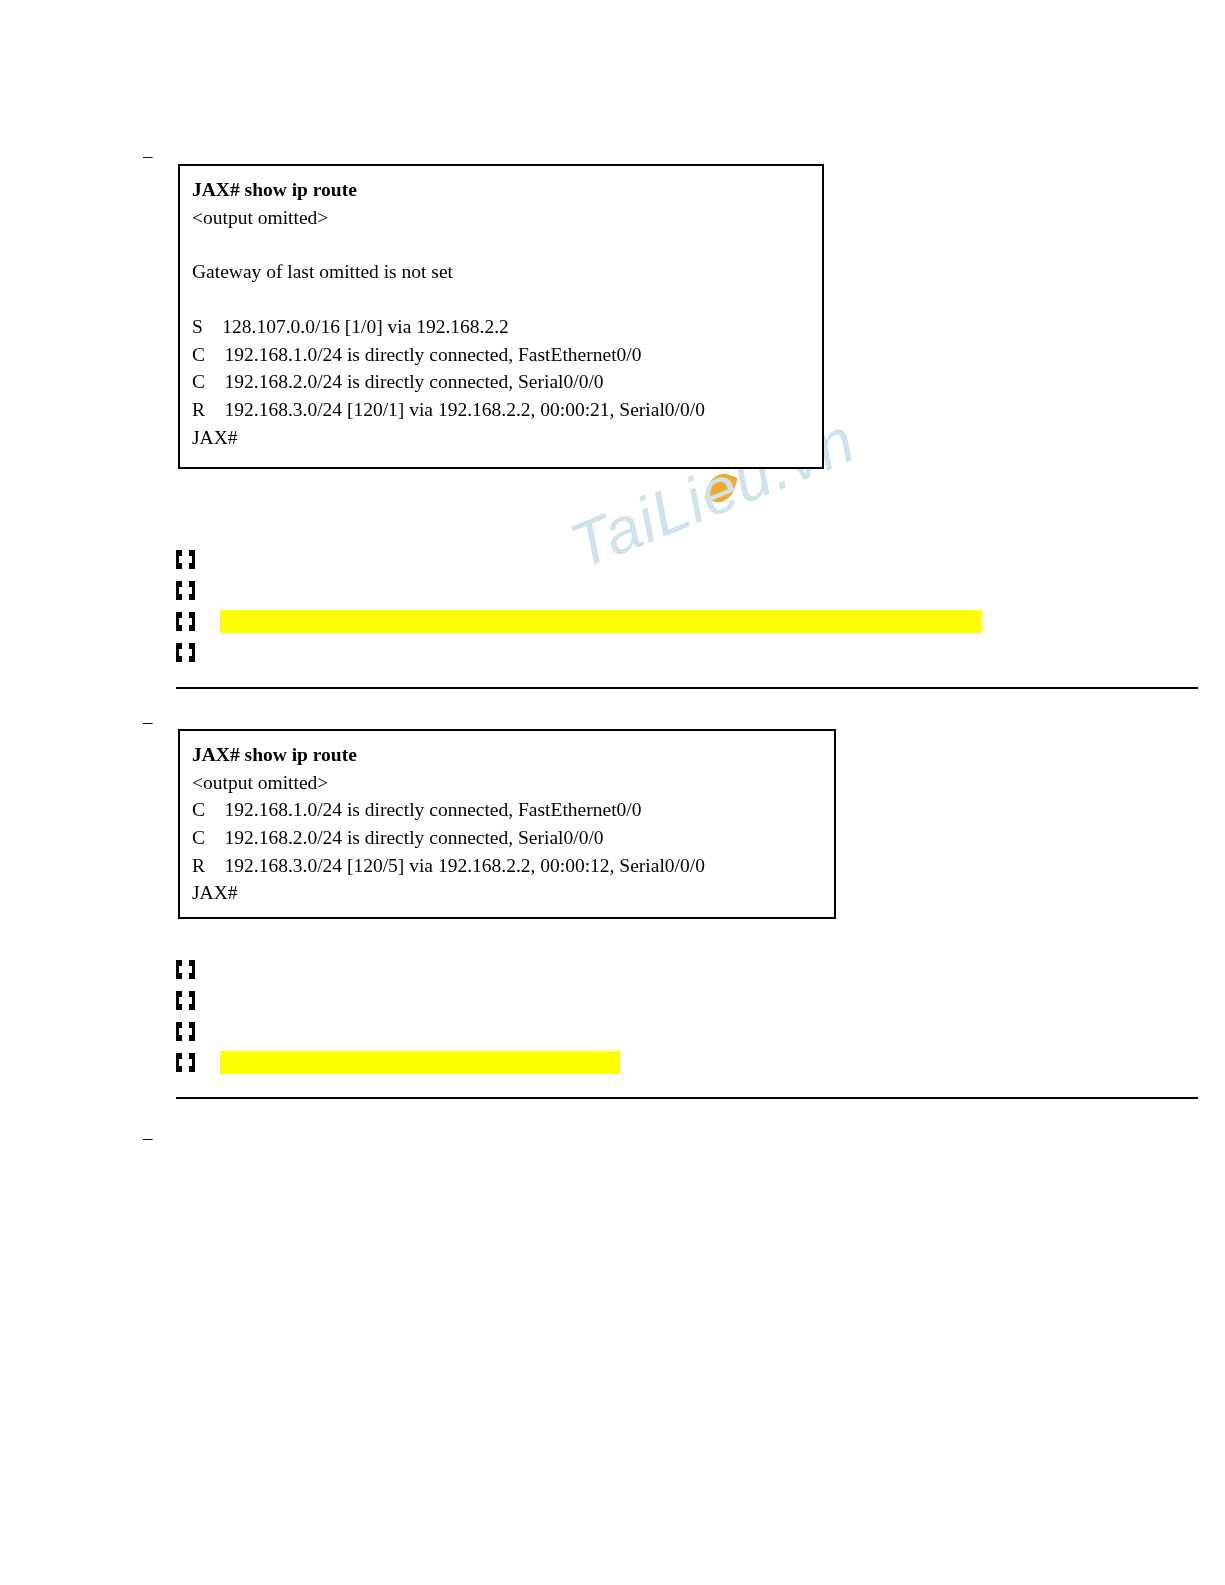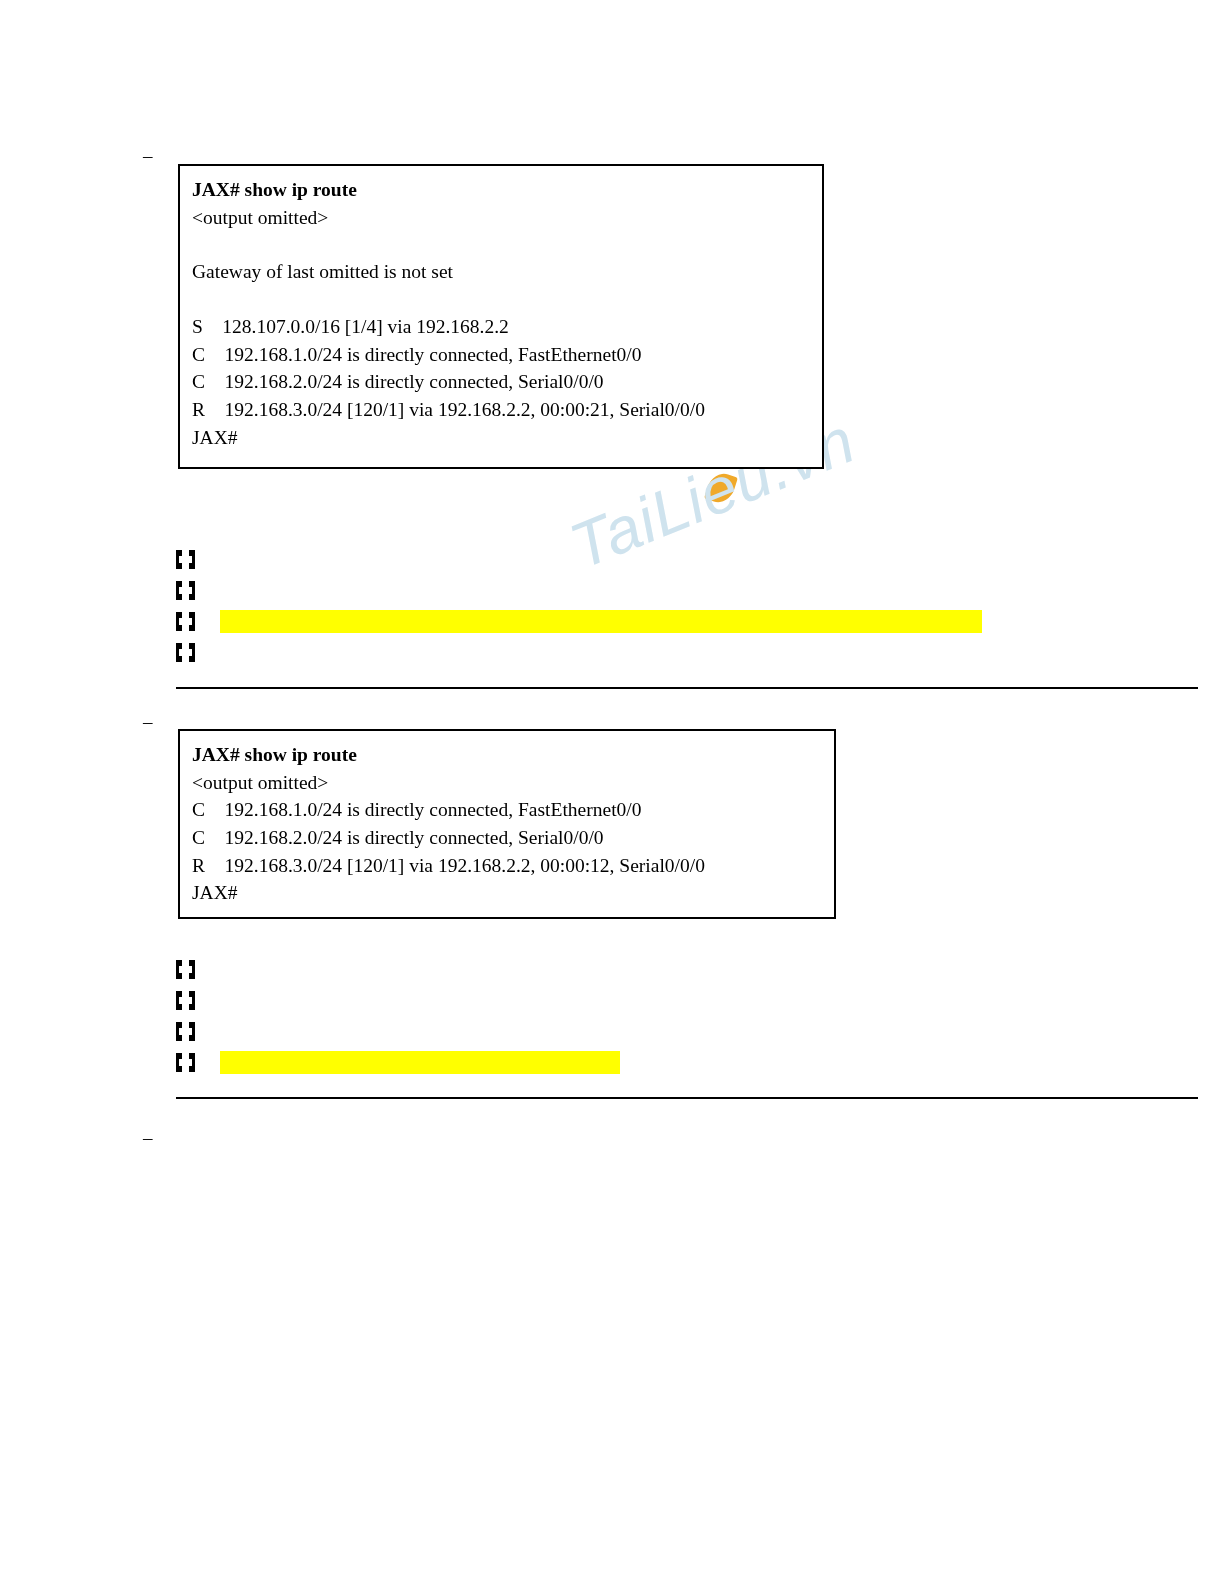--- a/index.html
+++ b/index.html
@@ -148,21 +148,21 @@
   <div class="question" style="top:0;">
 
     <div class="dash" style="left:143px; top:146px;">–</div>
 
     <div class="cli-box" style="left:178px; top:164px; width:646px; height:305px;">
       <div class="cli-line bold">JAX# show ip route</div>
       <div class="cli-line">&lt;output omitted&gt;</div>
       <div class="cli-line blank"></div>
       <div class="cli-line">Gateway of last omitted is not set</div>
       <div class="cli-line blank"></div>
-      <div class="cli-line">S    128.107.0.0/16 [1/4] via 192.168.2.2</div>
+      <div class="cli-line">S    128.107.0.0/16 [1/0] via 192.168.2.2</div>
       <div class="cli-line">C    192.168.1.0/24 is directly connected, FastEthernet0/0</div>
       <div class="cli-line">C    192.168.2.0/24 is directly connected, Serial0/0/0</div>
       <div class="cli-line">R    192.168.3.0/24 [120/1] via 192.168.2.2, 00:00:21, Serial0/0/0</div>
       <div class="cli-line">JAX#</div>
     </div>
 
     <div class="choices" style="top:545px;">
       <div class="choice-row">
         <span class="cb">
           <span class="c1"></span>
@@ -215,21 +215,21 @@
 
   <div class="question" style="top:0;">
 
     <div class="dash" style="left:143px; top:712px;">–</div>
 
     <div class="cli-box" style="left:178px; top:729px; width:658px; height:190px;">
       <div class="cli-line bold">JAX# show ip route</div>
       <div class="cli-line">&lt;output omitted&gt;</div>
       <div class="cli-line">C    192.168.1.0/24 is directly connected, FastEthernet0/0</div>
       <div class="cli-line">C    192.168.2.0/24 is directly connected, Serial0/0/0</div>
-      <div class="cli-line">R    192.168.3.0/24 [120/1] via 192.168.2.2, 00:00:12, Serial0/0/0</div>
+      <div class="cli-line">R    192.168.3.0/24 [120/5] via 192.168.2.2, 00:00:12, Serial0/0/0</div>
       <div class="cli-line">JAX#</div>
     </div>
 
     <div class="choices" style="top:955px;">
       <div class="choice-row">
         <span class="cb">
           <span class="c1"></span>
             <span class="c2"></span>
             <span class="c3"></span>
             <span class="c4"></span>

